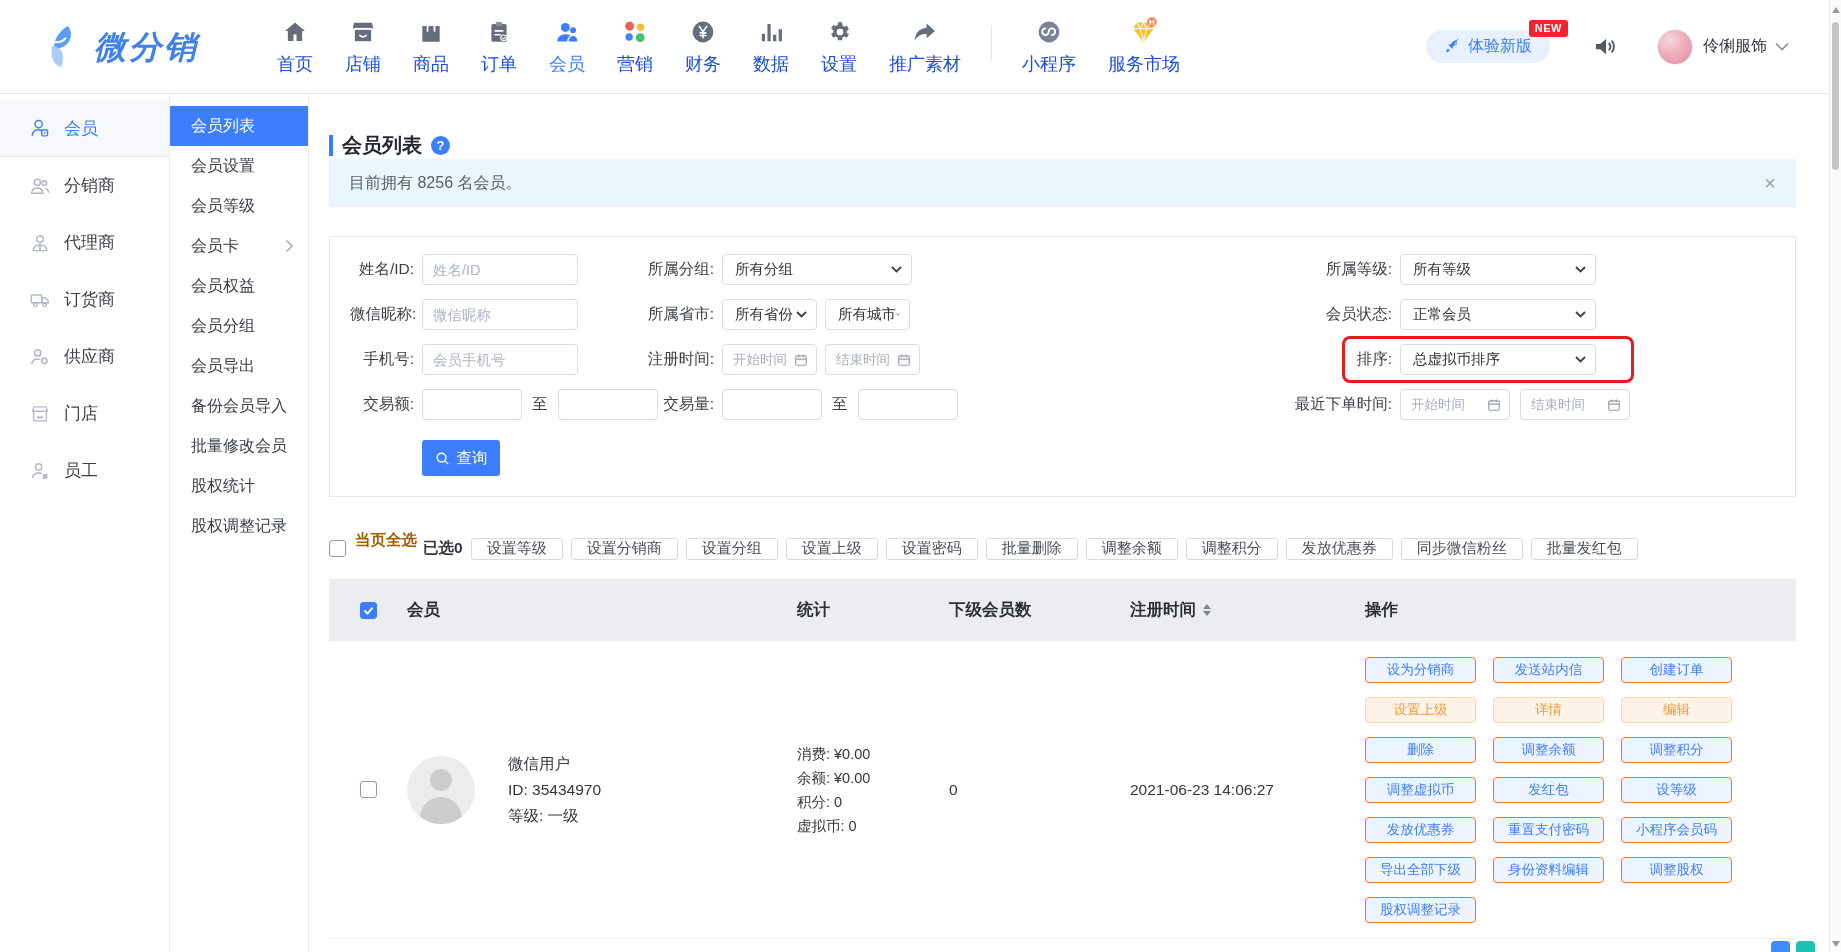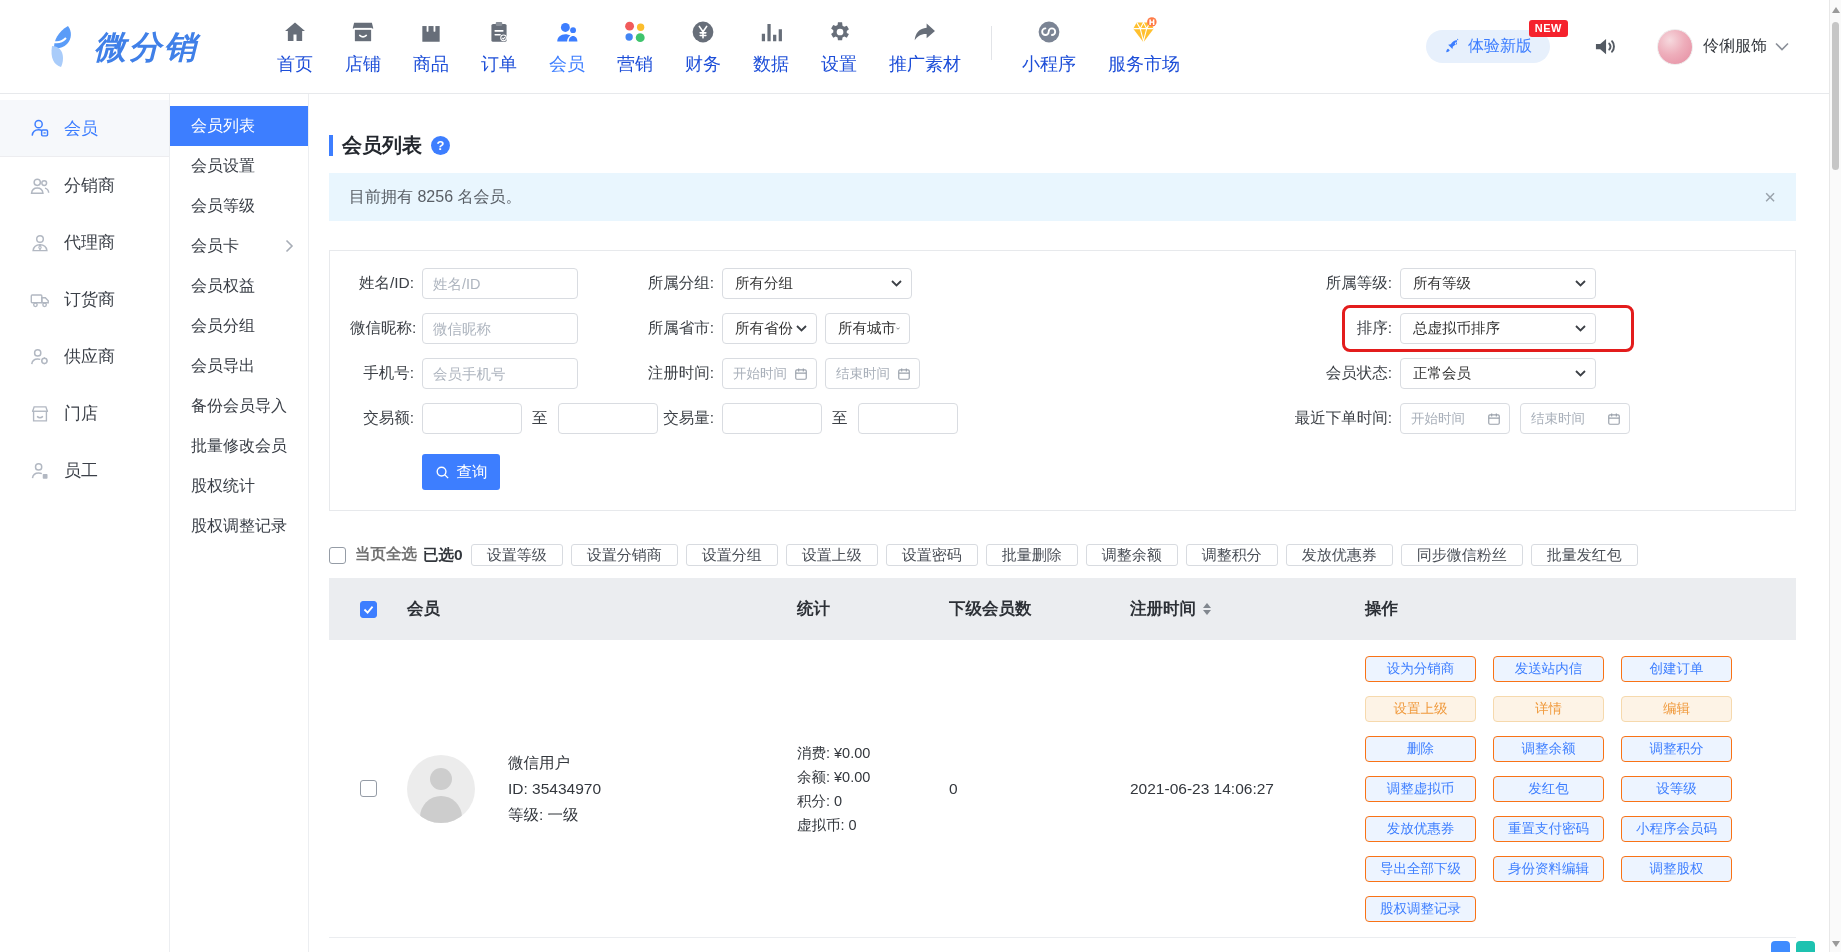--- a/index.html
+++ b/index.html
@@ -34,21 +34,21 @@
   .sub-item { height:40px; display:flex; align-items:center; justify-content:space-between; padding:0 14px 0 21px; font-size:16px; color:#3a3f47; cursor:pointer; white-space:nowrap; }
   .sub-item.active { background:#3d7eff; color:#fff; }
   .sub-item .sub-arrow { display:flex; }
   .main { flex:1; padding:0 45px 0 20px; overflow:hidden; }
 
   
   .page-title-row { margin-top:38px; display:flex; align-items:center; }
   .tbar { width:4px; height:21px; background:#3d7eff; margin-right:9px; }
   .page-title { font-size:20px; font-weight:bold; color:#23272e; }
   .help-icon { width:19px; height:19px; border-radius:50%; background:#3d7eff; color:#fff; font-size:13px; font-weight:bold; display:flex; align-items:center; justify-content:center; margin-left:9px; cursor:pointer; }
-  .info-bar { margin-top:14px; height:48px; background:#e9f6fe; display:flex; align-items:center; padding:0 20px; font-size:16px; color:#595f66; }
+  .info-bar { height:48px; background:#e9f6fe; display:flex; align-items:center; padding:0 20px; font-size:16px; color:#595f66; }
   .close-x { margin-left:auto; color:#9aa3ac; font-size:20px; cursor:pointer; line-height:1; }
 
   
   .filter-panel { margin-top:29px; border:1px solid #e7e9ec; padding:17px 24px 20px 20px; }
   .filter-grid { display:flex; }
   .fcol { flex:none; }
   .c1 { width:228px; }
   .c2 { width:330px; margin-left:26px; }
   .c3 { width:366px; margin-left:336px; }
   .frow { height:31px; display:flex; align-items:center; margin-bottom:14px; position:relative; }
@@ -63,21 +63,21 @@
   .fdate { height:31px; border:1px solid #d9dce1; border-radius:4px; background:#fff; display:flex; align-items:center; justify-content:space-between; padding:0 8px 0 10px; font-size:13.5px; color:#a9b0ba; cursor:pointer; white-space:nowrap; }
   .d95 { width:95px; } .d95 + .d95 { margin-left:8px; }
   .d110 { width:110px; } .d110 + .d110 { margin-left:10px; }
   .red-ring::after { content:''; position:absolute; left:72px; right:2px; top:-8px; bottom:-8px; border:3px solid #e31c1c; border-radius:8px; pointer-events:none; }
   .search-btn { margin-left:72px; margin-top:6px; width:78px; height:36px; background:#3d7eff; color:#fff; border:none; border-radius:3px; font-size:15.5px; display:flex; align-items:center; justify-content:center; gap:7px; cursor:pointer; font-family:inherit; }
 
   
   .batch-bar { margin-top:33px; display:flex; align-items:center; }
   .cb { width:17px; height:17px; border:1px solid #959ca6; border-radius:3px; background:#fff; flex:none; cursor:pointer; display:flex; align-items:center; justify-content:center; }
   .cb.checked { background:#3d7eff; border-color:#3d7eff; }
-  .batch-label { font-size:15.5px; color:#737373; margin:0 6px 1px 9px; font-weight:bold; }
+  .batch-label { font-size:15.5px; color:#a16207; margin:0 6px 16px 9px; font-weight:bold; }
   .batch-count { font-size:15.5px; color:#33373d; margin-right:8px; font-weight:bold; }
   .batch-btn { height:22px; padding:0 15px; background:#fff; border:1px solid #d8dbe0; border-radius:3px; font-size:15px; color:#4a4f57; cursor:pointer; margin-right:8px; font-family:inherit; white-space:nowrap; }
 
   
   .thead { margin-top:12px; height:62px; background:#ebedf0; display:flex; align-items:center; font-size:16.5px; font-weight:bold; color:#2c3036; }
   .col-check { flex:0 0 70px; display:flex; padding-left:31px; }
   .col-member { flex:0 0 398px; padding-left:8px; display:flex; align-items:center; }
   .col-stats { flex:0 0 150px; }
   .col-sub { flex:0 0 175px; padding-left:2px; }
   .col-time { flex:0 0 235px; padding-left:8px; display:flex; align-items:center; }
@@ -484,33 +484,33 @@
           <div class="fcol c3">
             <div class="frow">
               <label class="flabel w3">所属等级:</label>
               <div class="fselect sel-196">
                 <span>所有等级</span>
                 <svg width="11" height="7" viewBox="0 0 11 7">
                     <path d="M1 1l4.5 4.5L10 1" stroke="#3c4046" stroke-width="1.8" fill="none"></path>
                   </svg>
               </div>
             </div>
+            <div class="frow">
+              <label class="flabel w3">会员状态:</label>
+              <div class="fselect sel-196">
+                <span>正常会员</span>
+                <svg width="11" height="7" viewBox="0 0 11 7">
+                    <path d="M1 1l4.5 4.5L10 1" stroke="#3c4046" stroke-width="1.8" fill="none"></path>
+                  </svg>
+              </div>
+            </div>
             <div class="frow red-ring">
               <label class="flabel w3">排序:</label>
               <div class="fselect sel-196">
                 <span>总虚拟币排序</span>
-                <svg width="11" height="7" viewBox="0 0 11 7">
-                    <path d="M1 1l4.5 4.5L10 1" stroke="#3c4046" stroke-width="1.8" fill="none"></path>
-                  </svg>
-              </div>
-            </div>
-            <div class="frow">
-              <label class="flabel w3">会员状态:</label>
-              <div class="fselect sel-196">
-                <span>正常会员</span>
                 <svg width="11" height="7" viewBox="0 0 11 7">
                     <path d="M1 1l4.5 4.5L10 1" stroke="#3c4046" stroke-width="1.8" fill="none"></path>
                   </svg>
               </div>
             </div>
             <div class="frow">
               <label class="flabel w3">最近下单时间:</label>
               <div class="fdate d110">
                 <span>开始时间</span>
                 <svg width="14" height="14" viewBox="0 0 24 24">

